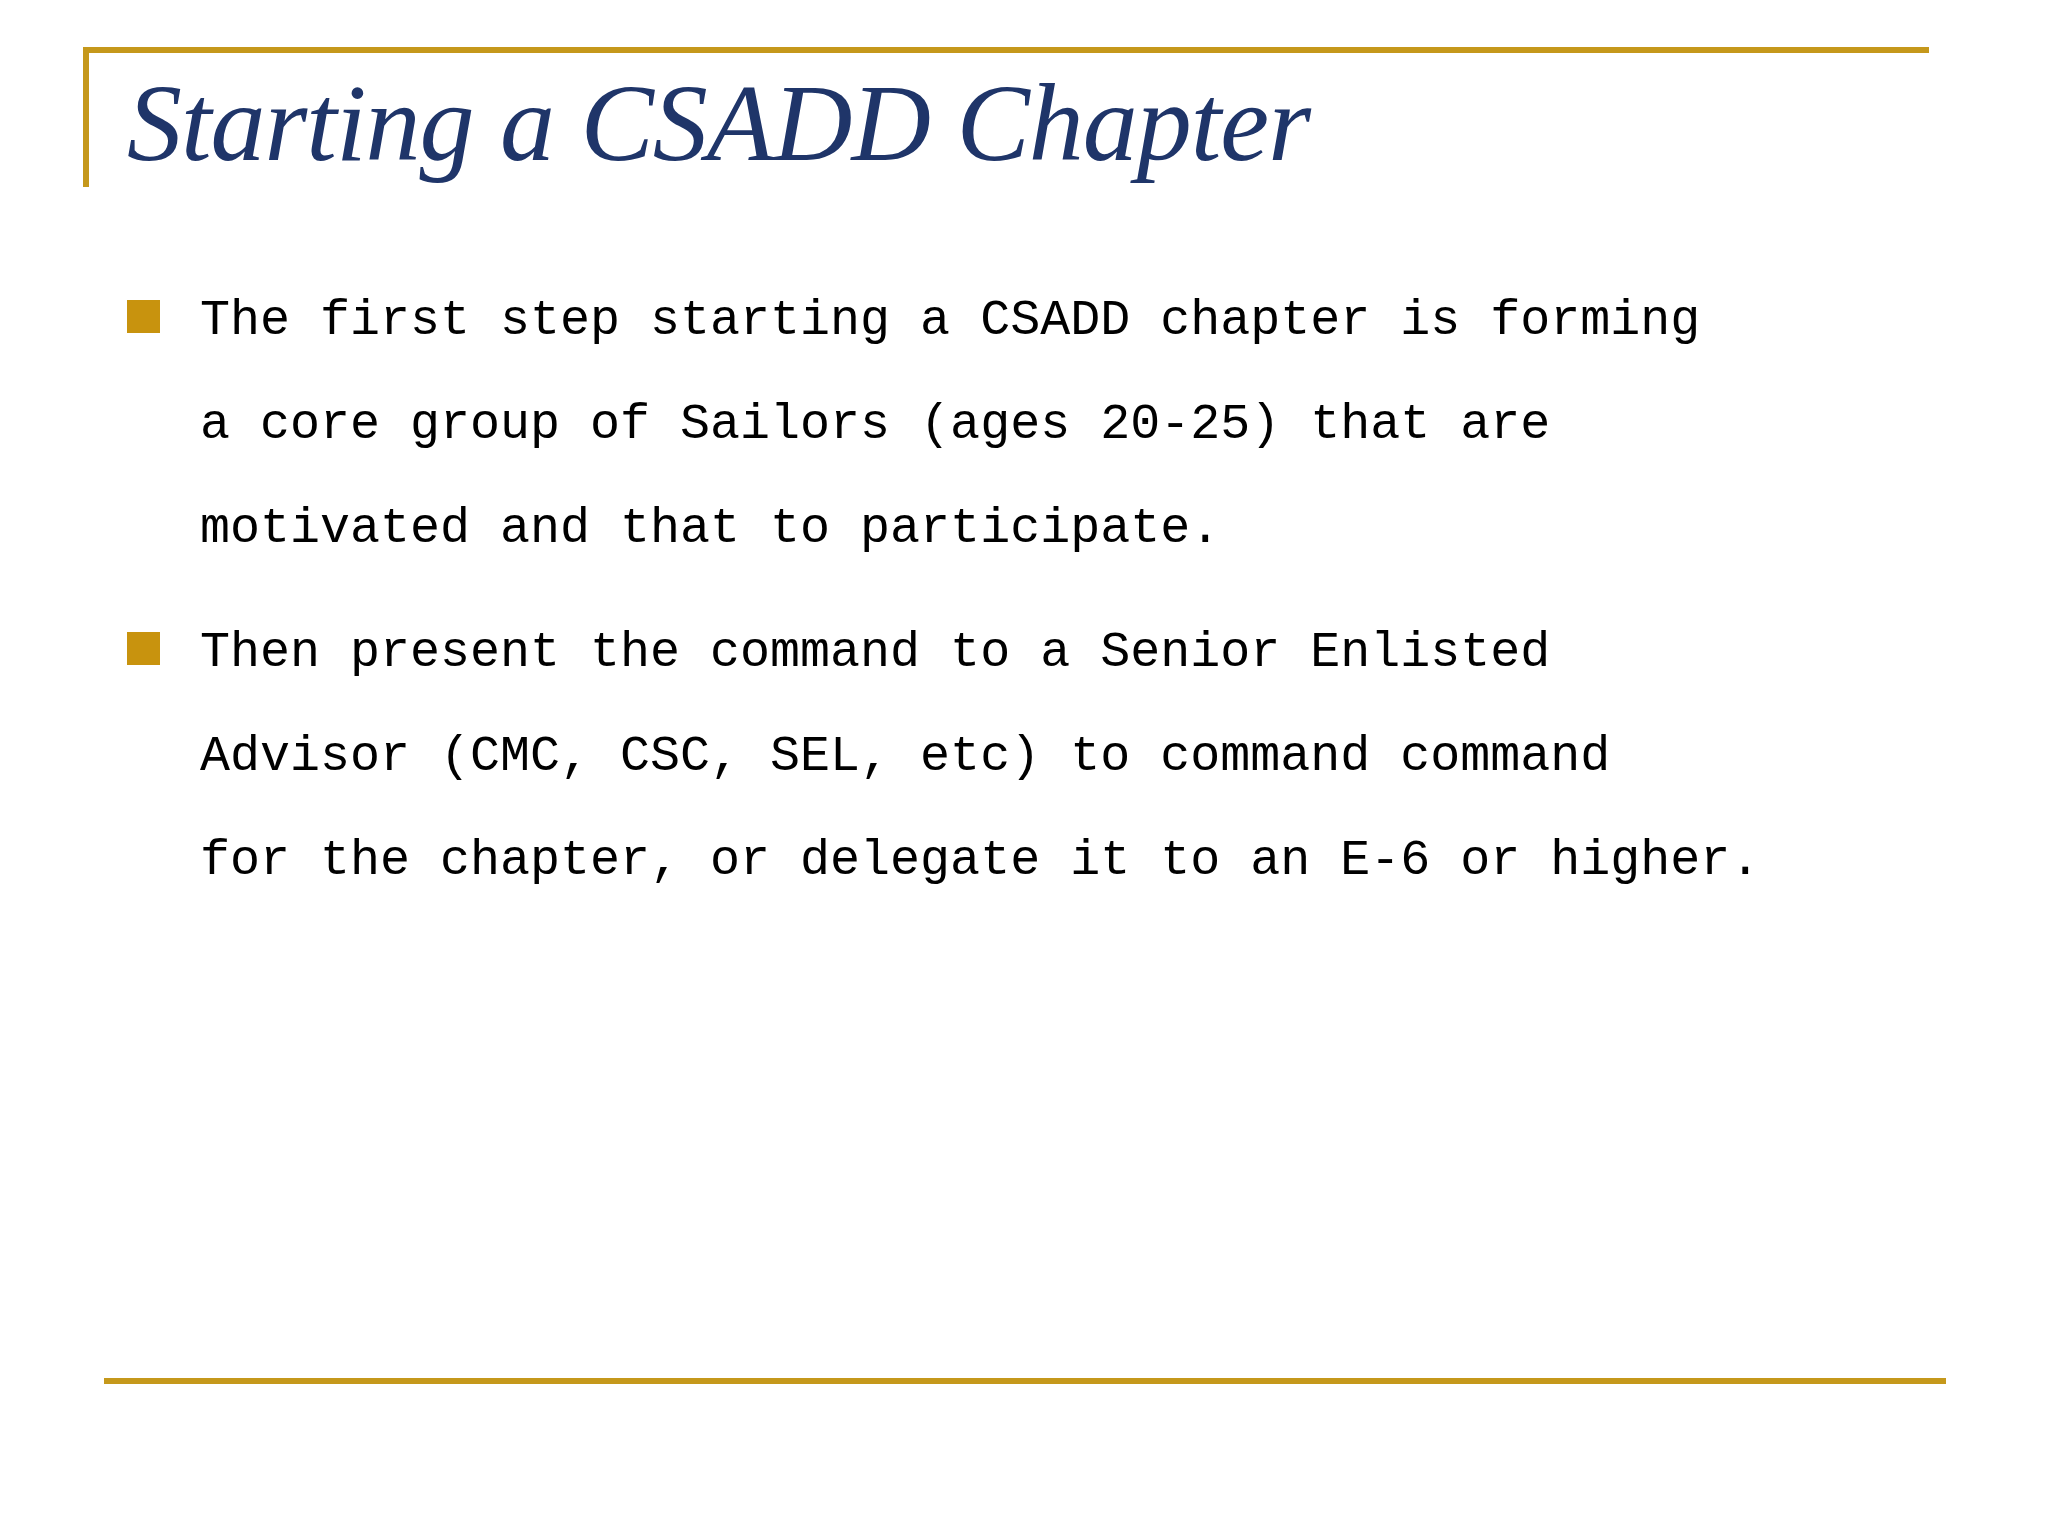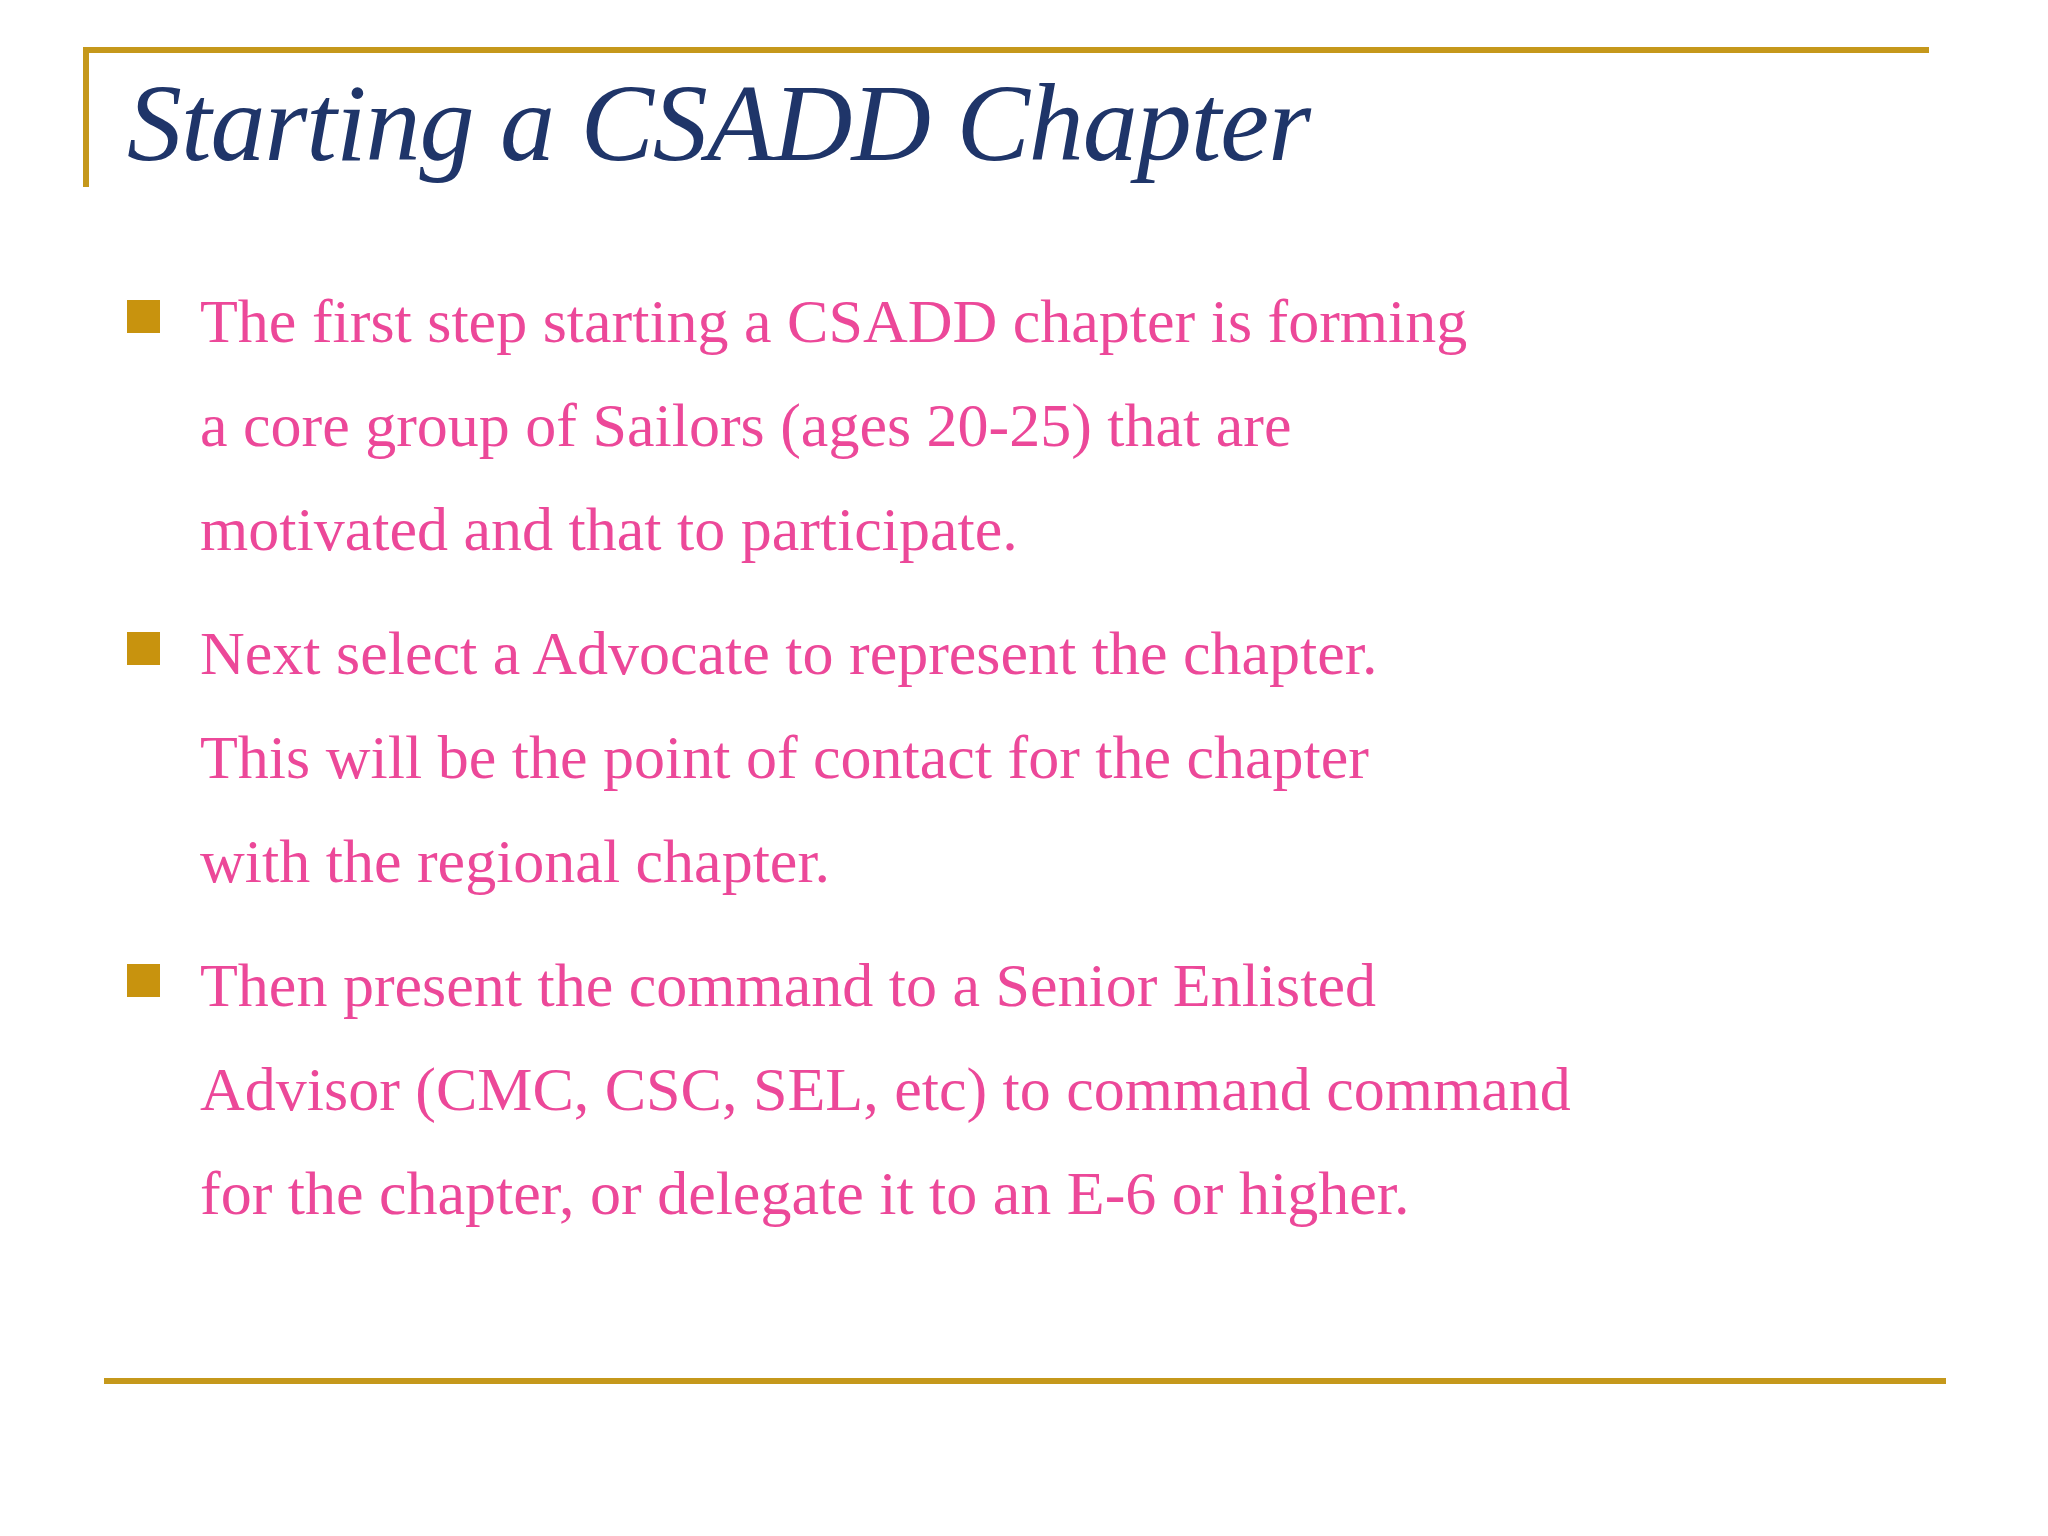--- a/index.html
+++ b/index.html
@@ -61,23 +61,24 @@
     top: 269px;
     width: 1830px;
     margin: 0;
     padding: 0;
     list-style: none;
   }
   .bullets li {
     position: relative;
     padding-left: 73px;
     margin: 0 0 20px 0;
-    font-size: 62px;
+    font-size: 50px;
     line-height: 104px;
-    color: #ec4899;
+    color: #000000;
+    font-family: Liberation Mono, monospace;
   }
   .bullet-square {
     position: absolute;
     left: 0;
     top: 31px;
     width: 33px;
     height: 33px;
     background: #C8930E;
   }
   .line {
@@ -96,26 +97,20 @@
 
   <ul class="bullets">
 
     <li>
       <span class="bullet-square"></span>
       <div class="line">The first step starting a CSADD chapter is forming</div>
       <div class="line">a core group of Sailors (ages 20-25) that are</div>
       <div class="line">motivated and that to participate.</div>
     </li>
 
-    <li>
-      <span class="bullet-square"></span>
-      <div class="line">Next select a Advocate to represent the chapter.</div>
-      <div class="line">This will be the point of contact for the chapter</div>
-      <div class="line">with the regional chapter.</div>
-    </li>
 
     <li>
       <span class="bullet-square"></span>
       <div class="line">Then present the command to a Senior Enlisted</div>
       <div class="line">Advisor (CMC, CSC, SEL, etc) to command command</div>
       <div class="line">for the chapter, or delegate it to an E-6 or higher.</div>
     </li>
 
   </ul>
 

